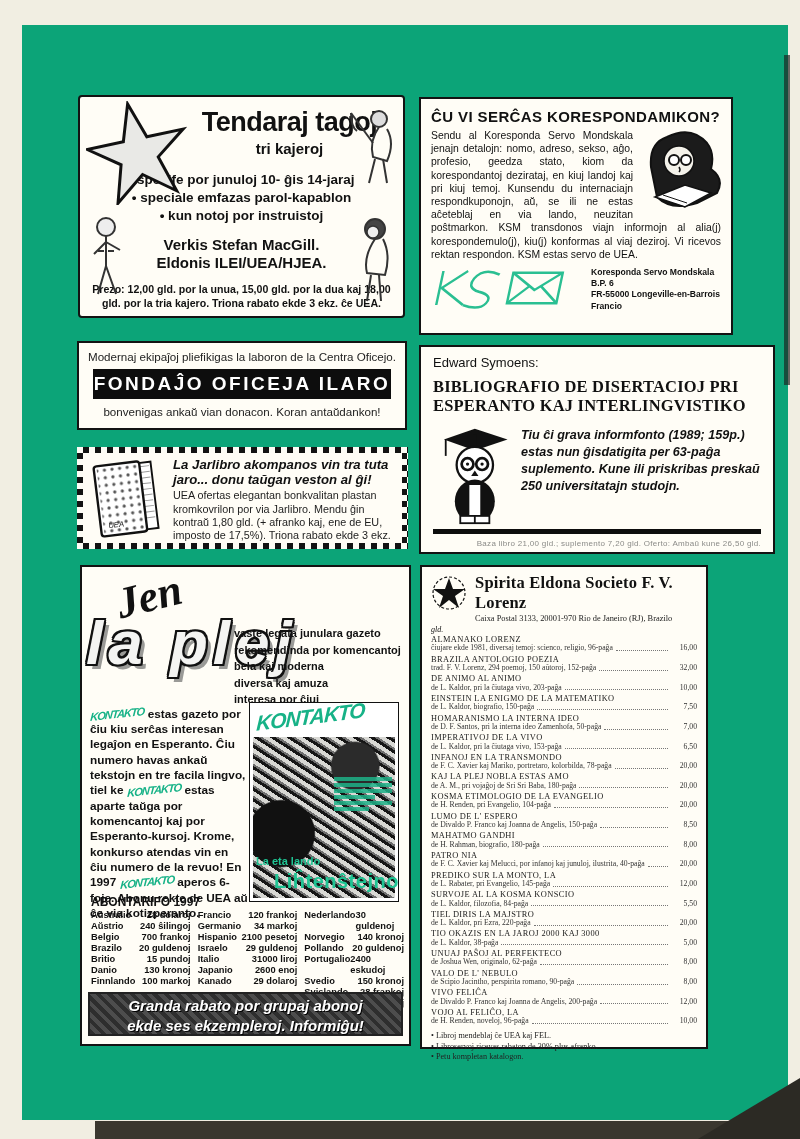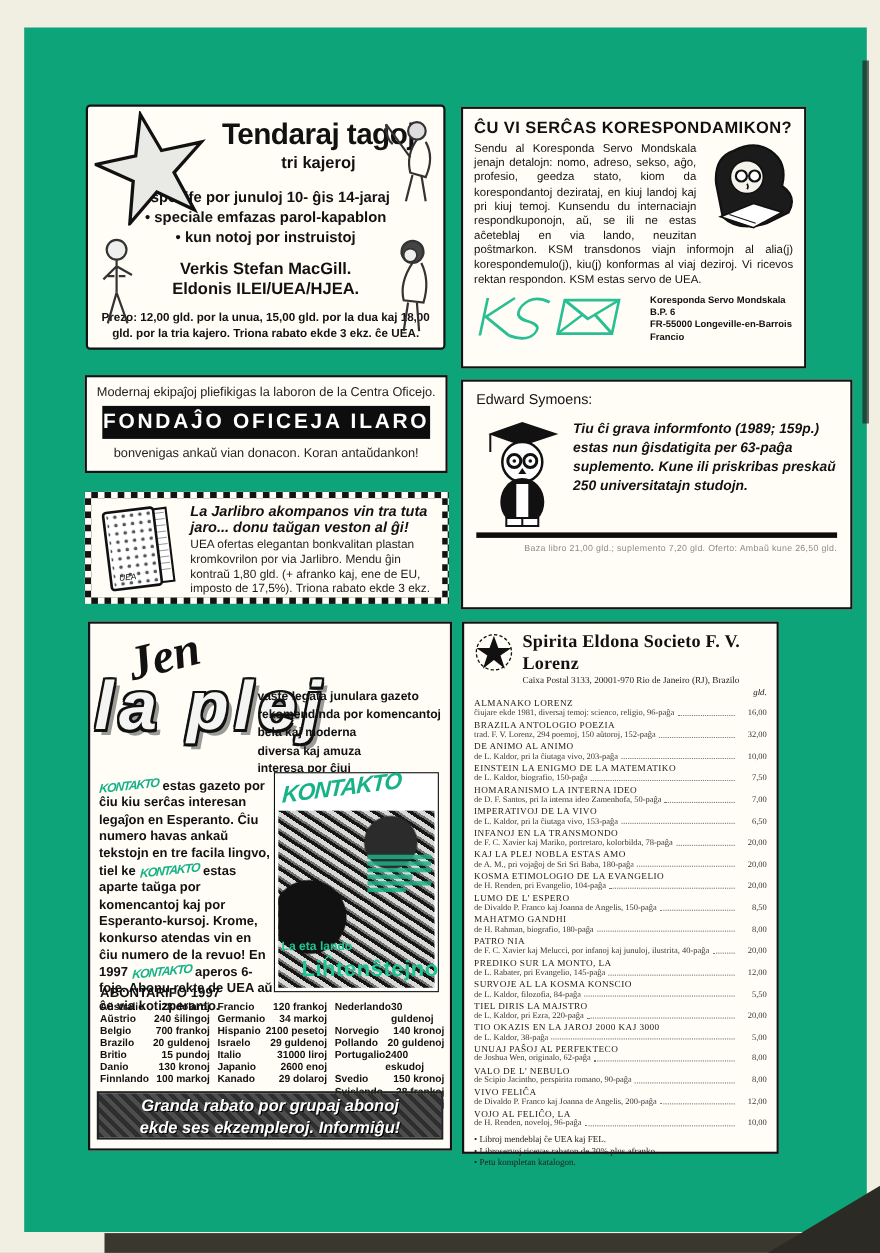--- a/index.html
+++ b/index.html
@@ -79,21 +79,21 @@
   .banner{position:absolute;left:6px;top:425px;width:315px;height:44px;box-sizing:border-box;border:2px solid #222;
     background:repeating-linear-gradient(45deg,#2e2e2e 0 4px,#4d4d4d 4px 8px);
     color:#fff;font-weight:800;font-style:italic;font-size:15px;text-align:center;line-height:1.32;padding-top:2px;
     text-shadow:1px 1px 0 #000;}
   
   #ad-lorenz{left:420px;top:565px;width:288px;height:484px;padding:6px 9px;font-family:"Liberation Serif",serif;}
   .l-head{display:flex;align-items:center;}
   .l-star{width:36px;height:36px;flex:0 0 36px;}
   .l-title{font-size:16.5px;font-weight:700;margin-left:8px;letter-spacing:.2px;}
   .l-addr{font-size:8.4px;margin:1px 0 0 44px;color:#222;}
-  .l-gld{text-align:right;font-size:8px;font-style:italic;margin-top:2px;}
+  .l-gld{text-align:left;font-size:8px;font-style:italic;margin-top:2px;}
   .l-list{margin-top:1px;}
   .l-item{margin-bottom:1.6px;}
   .bt{font-size:8.4px;letter-spacing:.4px;line-height:1.12;color:#1a1a1a;}
   .brow{display:flex;align-items:flex-end;font-size:7.7px;color:#333;line-height:1.12;}
   .bd{white-space:nowrap;overflow:hidden;}
   .lead{flex:1;border-bottom:1px dotted #777;margin:0 3px 2px 3px;min-width:6px;}
   .bp{min-width:26px;text-align:right;}
   .l-notes{margin-top:5px;font-size:8.2px;line-height:1.3;color:#222;}
   .l-notes div:before{content:"• ";}
 </style>
@@ -187,20 +187,21 @@
 <div class="ad" id="ad-fondajo">
   <div class="f-line">Modernaj ekipaĵoj pliefikigas la laboron de la Centra Oficejo.</div>
   <div class="f-bar">
     <span>FONDAĴO OFICEJA ILARO</span>
   </div>
   <div class="f-line">bonvenigas ankaŭ vian donacon. Koran antaŭdankon!</div>
 </div>
 
 <div class="ad" id="ad-biblio">
   <div class="b-author">Edward Symoens:</div>
+  <div class="b-title">BIBLIOGRAFIO DE DISERTACIOJ PRI ESPERANTO KAJ INTERLINGVISTIKO</div>
   <div class="b-row">
     <svg class="b-owl" viewBox="0 0 88 110">
       <polygon points="12,16 46,4 82,16 46,28" fill="#111"></polygon>
       <rect x="44" y="10" width="4" height="12" fill="#111"></rect>
         <line x1="14" y1="16" x2="14" y2="34" stroke="#111" stroke-width="2"></line>
       <circle cx="46" cy="44" r="20" fill="#fff" stroke="#111" stroke-width="2.5"></circle>
       <circle cx="38" cy="43" r="6.5" fill="#fff" stroke="#111" stroke-width="3"></circle>
       <circle cx="54" cy="43" r="6.5" fill="#fff" stroke="#111" stroke-width="3"></circle>
       <circle cx="38" cy="43" r="1.8" fill="#111"></circle>
         <circle cx="54" cy="43" r="1.8" fill="#111"></circle>

